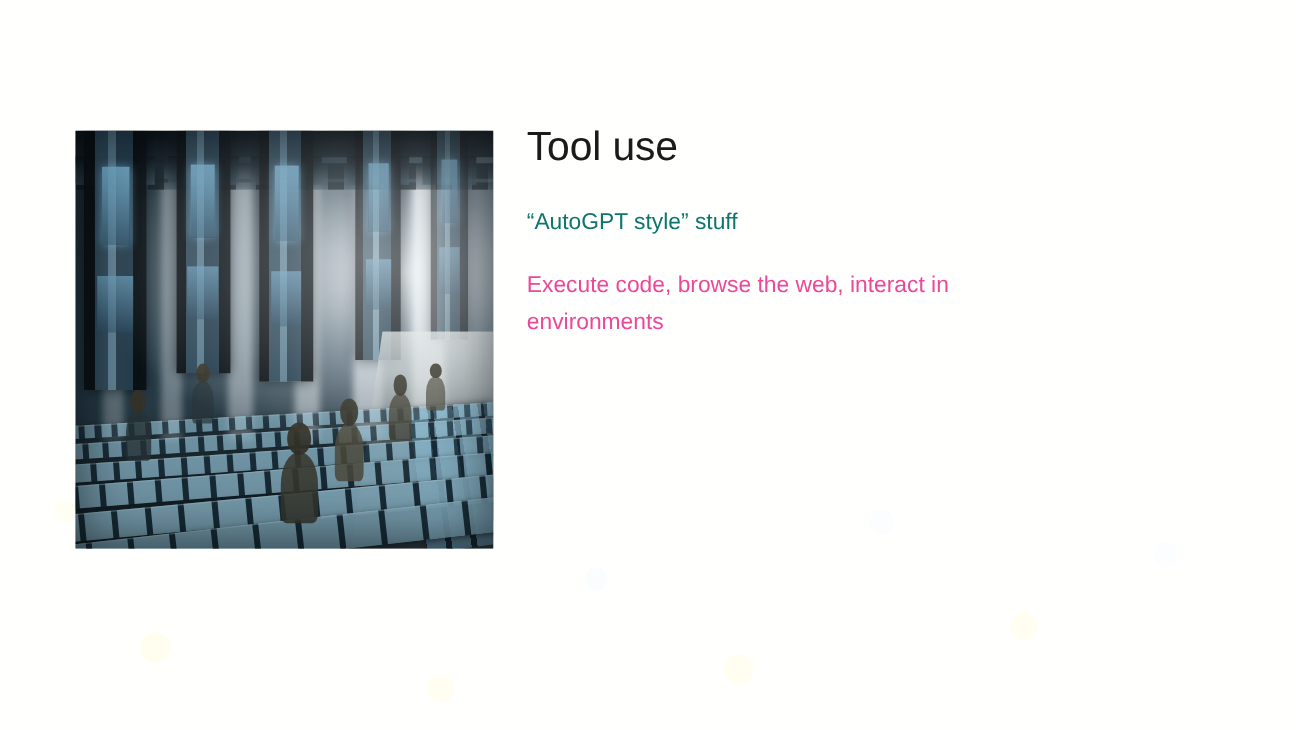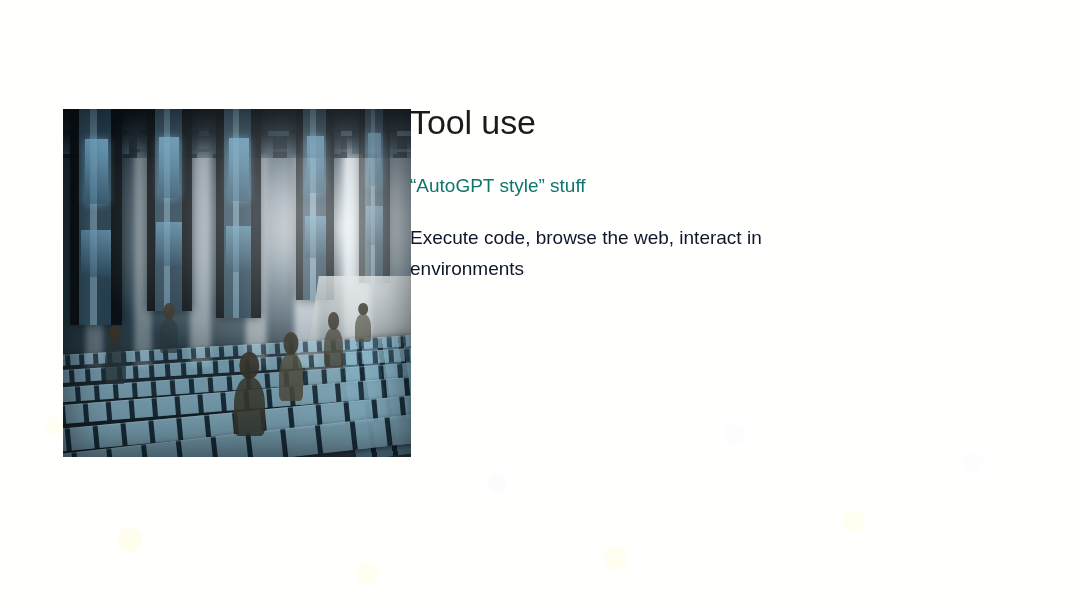--- a/index.html
+++ b/index.html
@@ -191,21 +191,21 @@
       linear-gradient(0deg, rgba(10,18,22,0.28), transparent 40%);
   }
   .vignette {
     position:absolute; inset:0;
     box-shadow: inset 0 0 46px rgba(6,11,15,0.66);
   }
 
   
   .text-col {
     position: absolute;
-    left: 410px;
+    left: 439px;
     top: 100px;
     width: 540px;
   }
   .title {
     font-size: 34px;
     line-height: 44px;
     font-weight: 400;
     color: #1b1b1b;
     letter-spacing: -0.1px;
     margin: 0;
@@ -214,21 +214,21 @@
     font-size: 19px;
     line-height: 28px;
     font-weight: 400;
     color: #0f766e;
     margin: 28px 0 0 0;
   }
   .body-text {
     font-size: 19px;
     line-height: 31px;
     font-weight: 400;
-    color: #0f172a;
+    color: #ec4899;
     margin: 22px 0 0 0;
     width: 430px;
   }
 </style>
 </head>
 <body>
 
 <div class="slide">
 
   <div class="bg-noise"></div>

